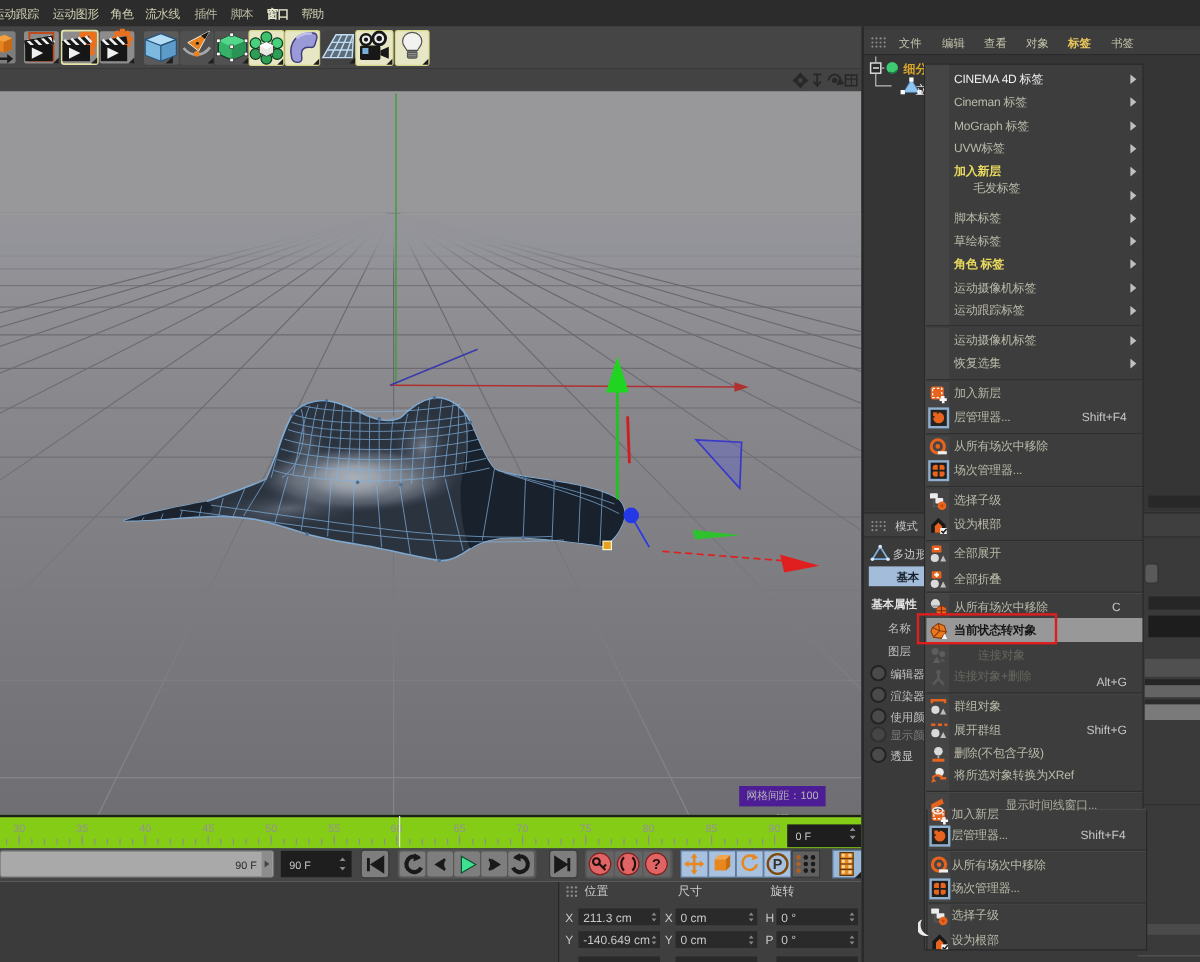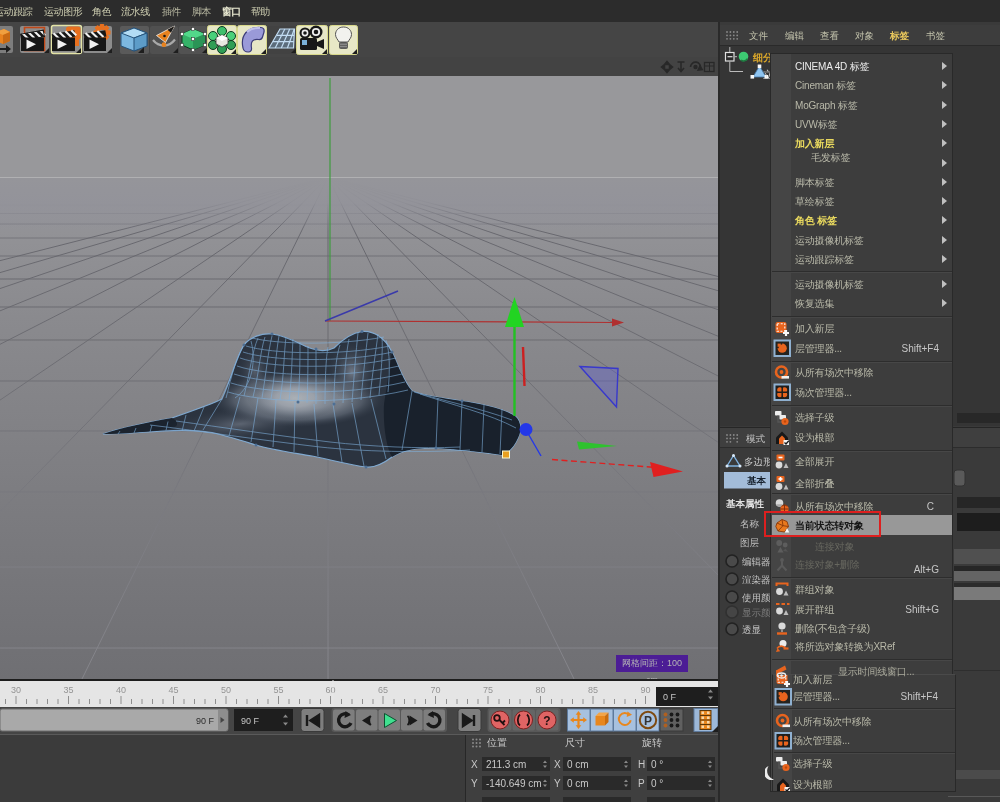--- a/index.html
+++ b/index.html
@@ -350,21 +350,21 @@
   <circle cx="526" cy="429.5" r="6.5" fill="#2438e8"></circle>
   <line x1="552" y1="459.5" x2="656" y2="467.5" stroke="#e02020" stroke-width="1.4" stroke-dasharray="6 3.5"></line>
   <path d="M683 471.5 L650 462 L653.5 477 Z" fill="#e02020"></path>
   <path d="M577 441.5 L617 446 L579 449.5 Z" fill="#2ec22e"></path>
   <path d="M580 366.5 L618 368.5 L616.5 407 Z" fill="#6464d2" fill-opacity="0.4" stroke="#3838cc" stroke-width="1.4"></path>
   <rect x="502.5" y="451" width="7" height="7" fill="#e8a020" stroke="#f8f8d0" stroke-width="1"></rect>
 </svg>
 </div>
 <div class="abs" style="left:616px;top:655px;width:72px;height:17px;background:#4c1d95;color:#b5b5b5;font-size:9px;line-height:17px;text-align:center;">网格间距：100 cm</div>
 
-<div id="ruler" class="abs" style="left:0;top:679px;width:718px;height:28px;background:#e5e5e5;">
+<div id="ruler" class="abs" style="left:0;top:679px;width:718px;height:28px;background:#84cc16;">
 <svg width="718" height="28" viewBox="0 0 718 28">
   <rect x="0" y="0" width="718" height="2" fill="#1d1d1d"></rect>
   <g font-family="Liberation Sans" font-size="9" fill="#949494" text-anchor="middle">
     <text x="16" y="14">30</text>
         <text x="68.5" y="14">35</text>
         <text x="121" y="14">40</text>
     <text x="173.5" y="14">45</text>
         <text x="226" y="14">50</text>
         <text x="278.5" y="14">55</text>
     <text x="330.5" y="14">60</text>

